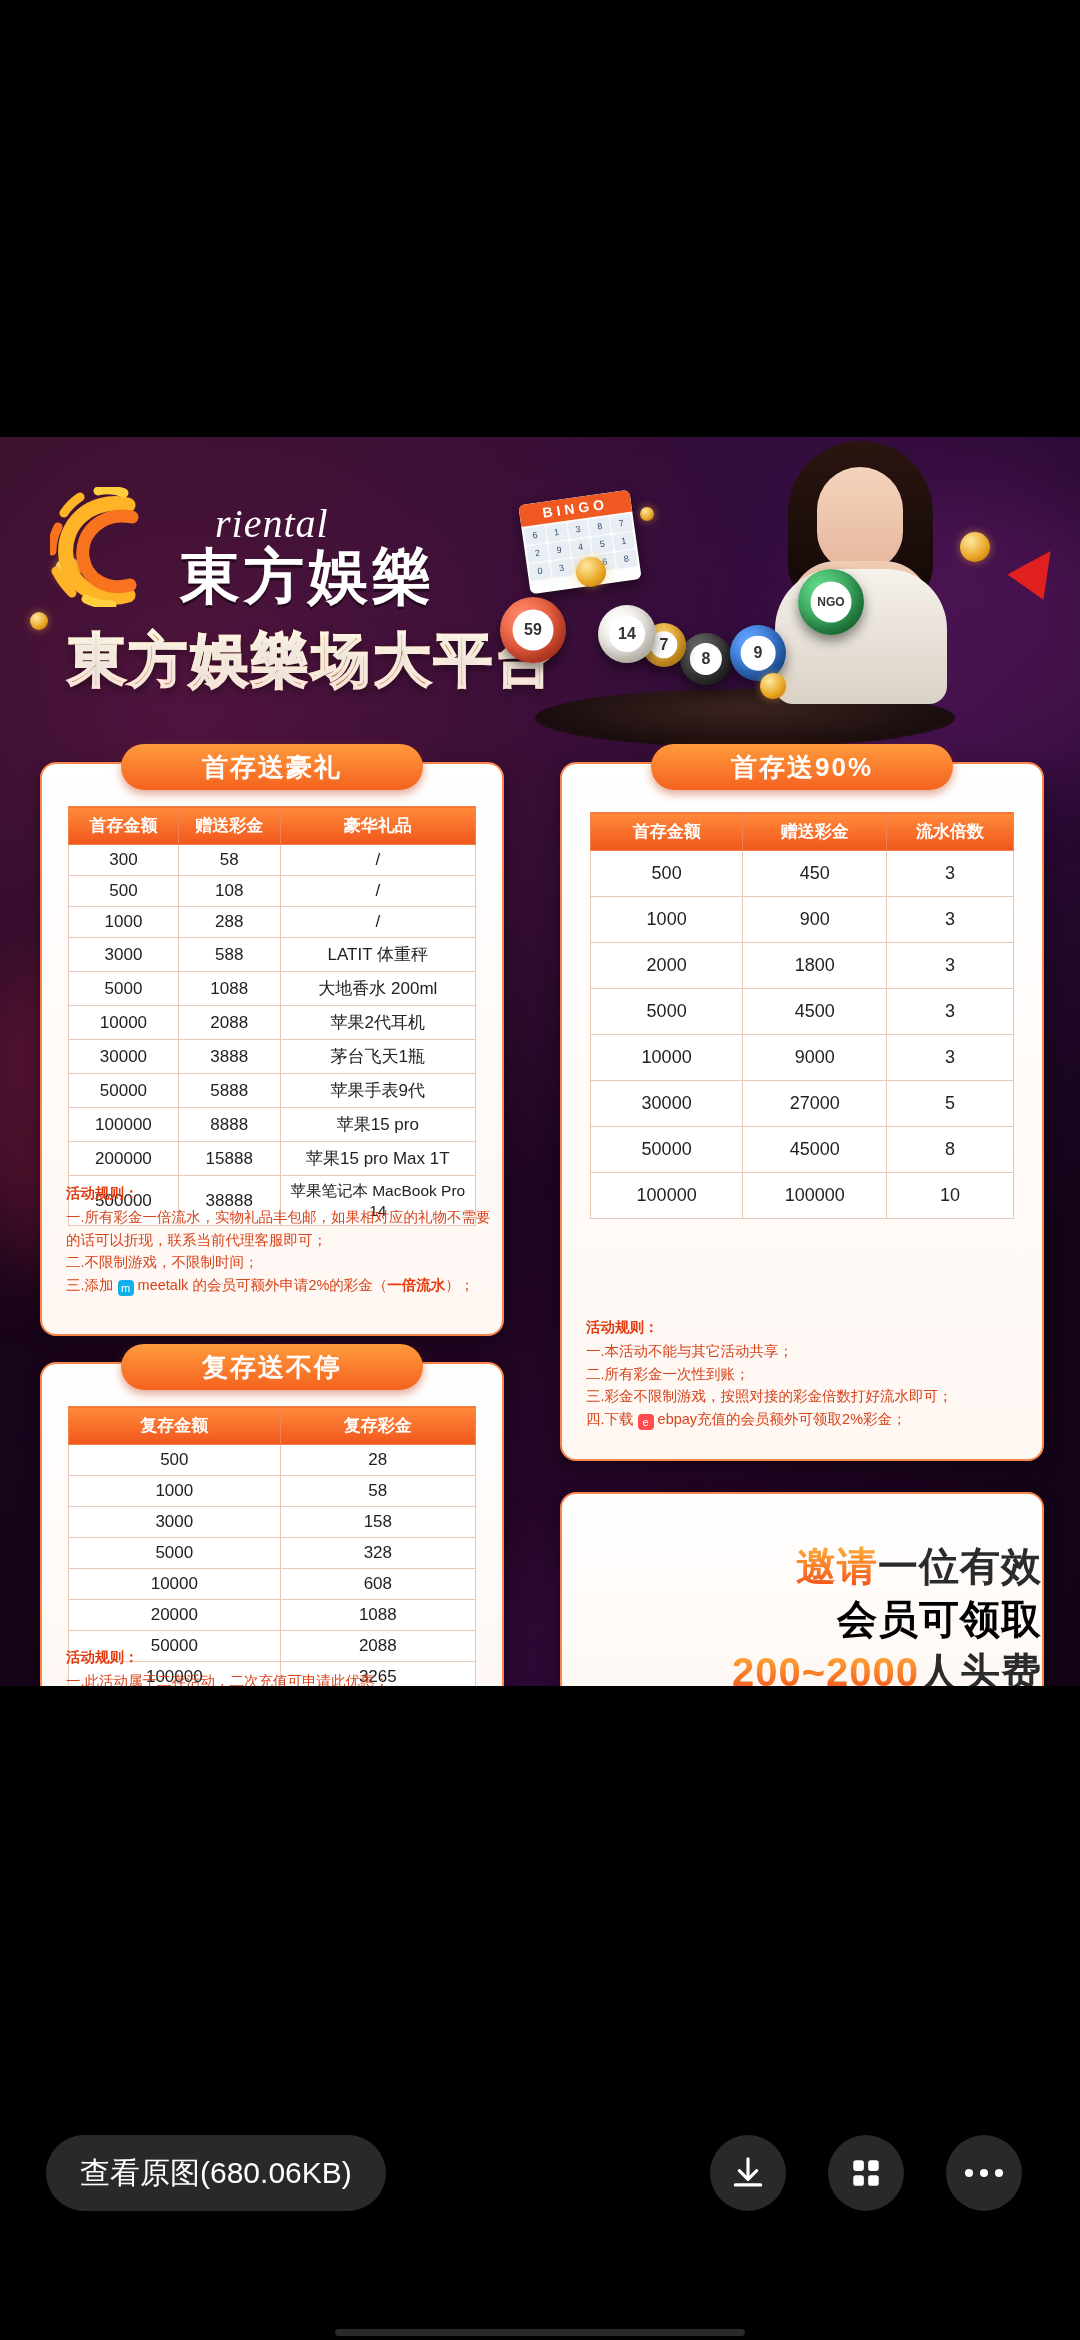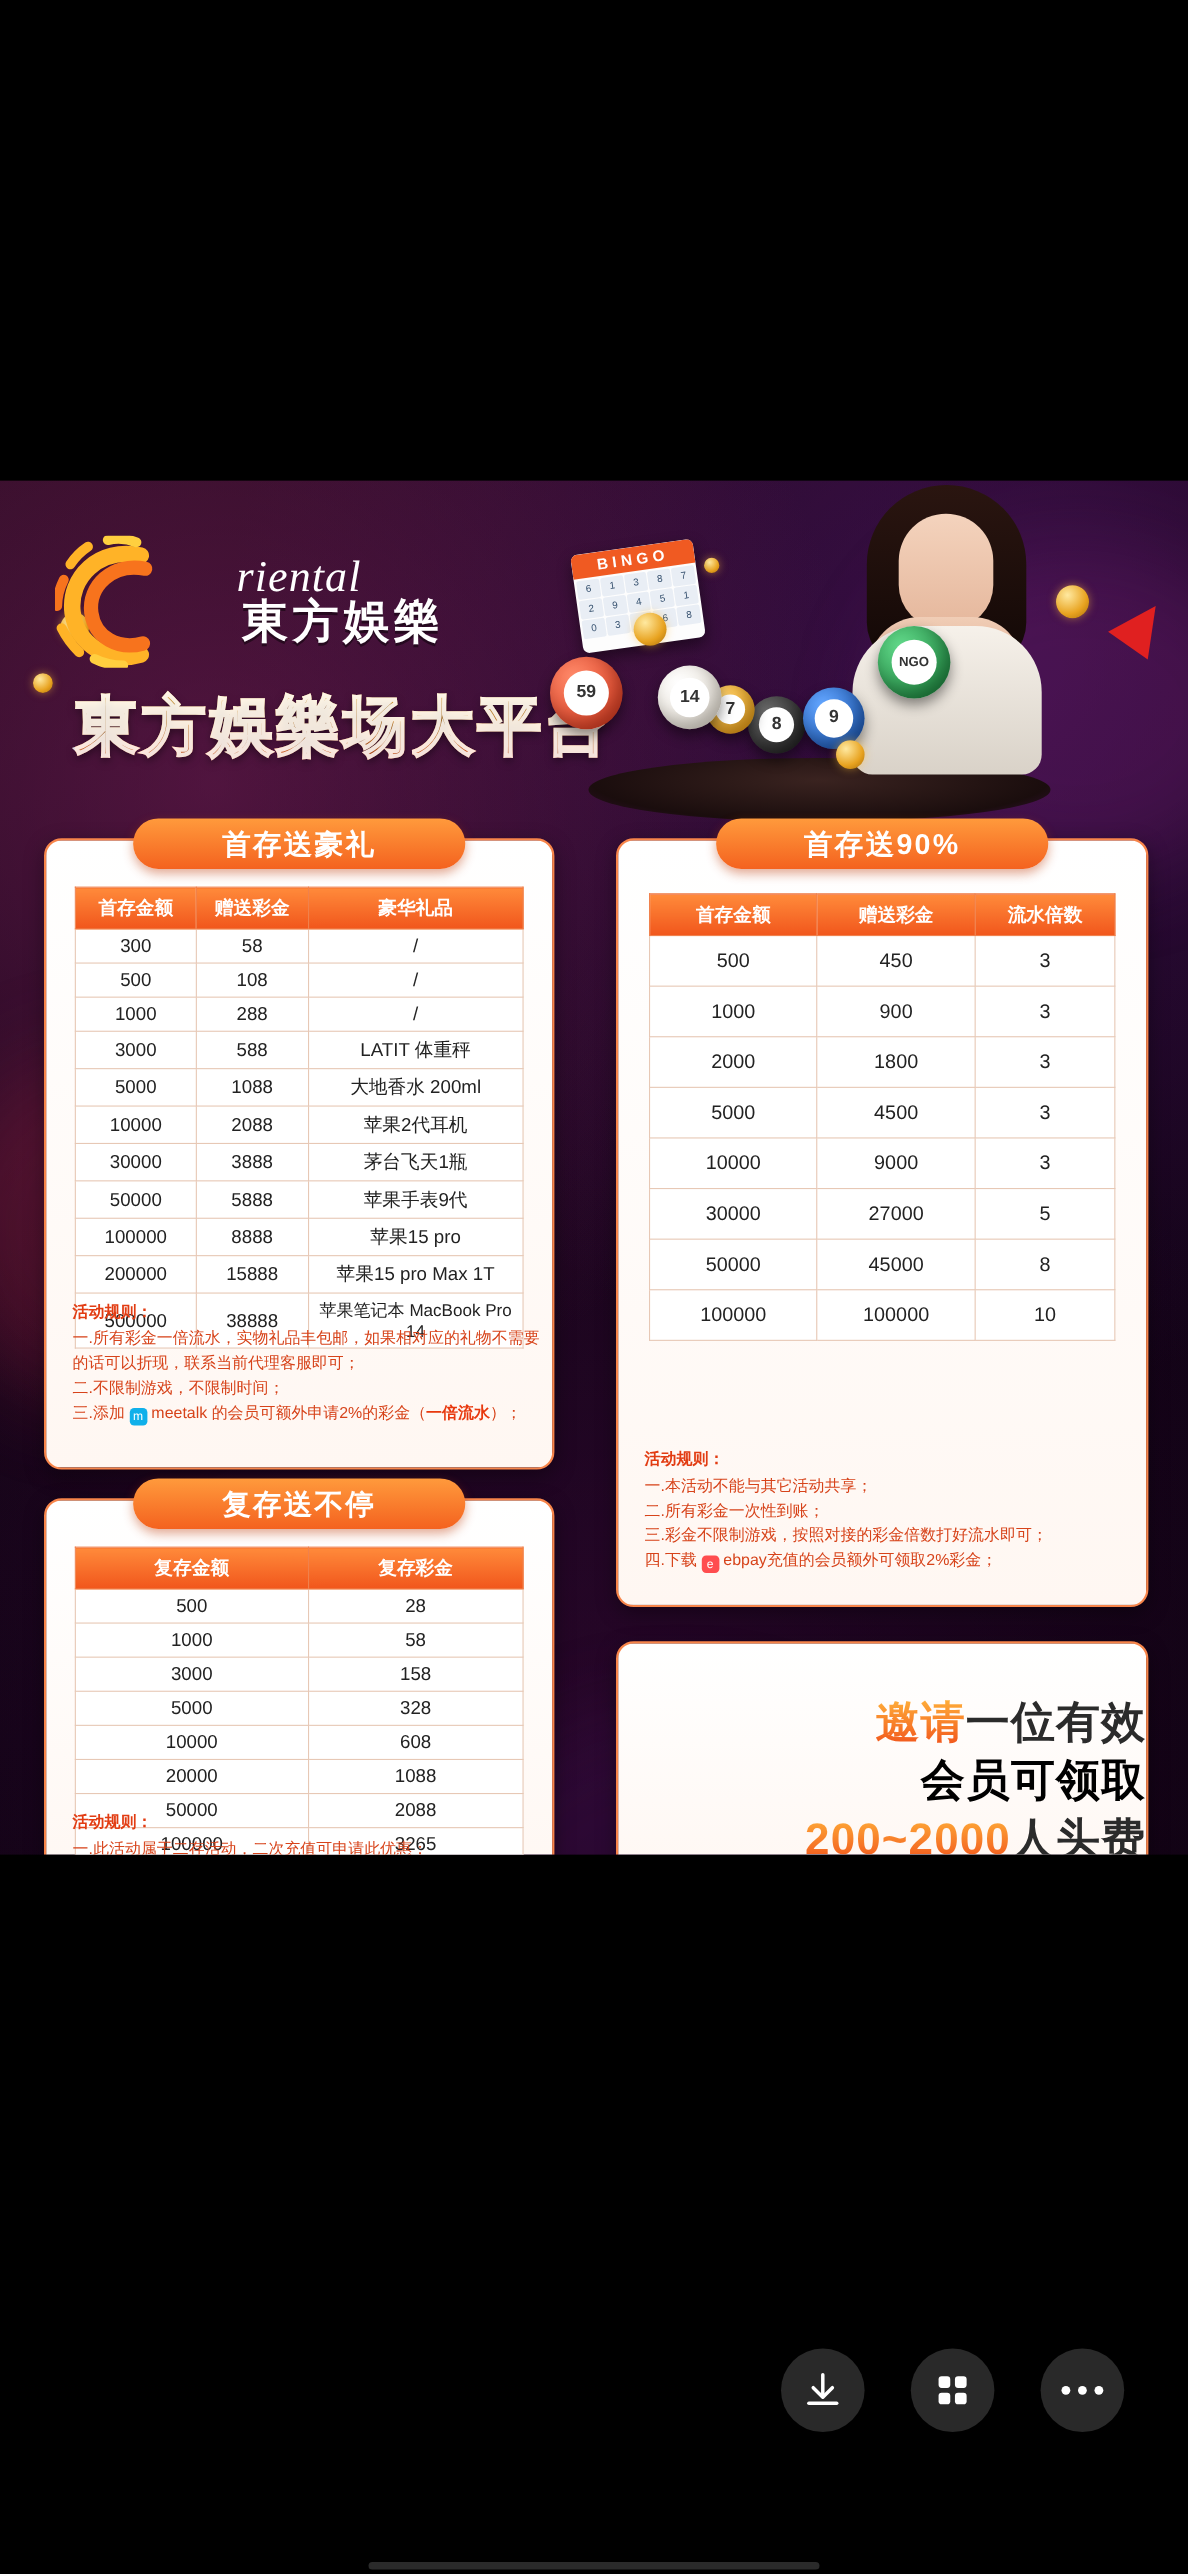--- a/index.html
+++ b/index.html
@@ -69,26 +69,25 @@
     font-family: "Liberation Serif", serif;
     font-size: 40px;
     font-style: italic;
     color: #ffffff;
     letter-spacing: 1px;
   }
   .brand-cn {
     position: absolute;
     left: 140px;
     top: 55px;
-    font-size: 42px;
+    font-size: 60px;
     font-weight: bold;
     color: #ffffff;
     letter-spacing: 4px;
     text-shadow: 0 3px 0 rgba(0,0,0,.45);
-    margin-left: 40px;
   }
   .brand-tag {
     position: absolute;
     left: 28px;
     top: 140px;
     font-size: 58px;
     font-weight: bold;
     letter-spacing: 3px;
     background: linear-gradient(180deg, #ffd66a 0%, #ff9d26 45%, #ff4f1f 100%);
     -webkit-background-clip: text;
@@ -686,20 +685,21 @@
       </div>
       <div class="inv-line dk">会员可领取</div>
       <div class="inv-line">
         <span class="or">200~2000</span><span class="dk">人头费</span>
       </div>
     </div>
   </div>
 </div>
 
 <div id="toolbar">
+  <div id="view-original">查看原图(680.06KB)</div>
 
   <div class="round-btn" id="btn-download">
     <svg width="38" height="38" viewBox="0 0 24 24" fill="none" stroke="#ffffff" stroke-width="2" stroke-linecap="round" stroke-linejoin="round">
       <path d="M12 3 L12 15"></path>
       <path d="M6.5 10.5 L12 16 L17.5 10.5"></path>
       <path d="M4 19.5 L20 19.5"></path>
     </svg>
   </div>
 
   <div class="round-btn" id="btn-grid">

